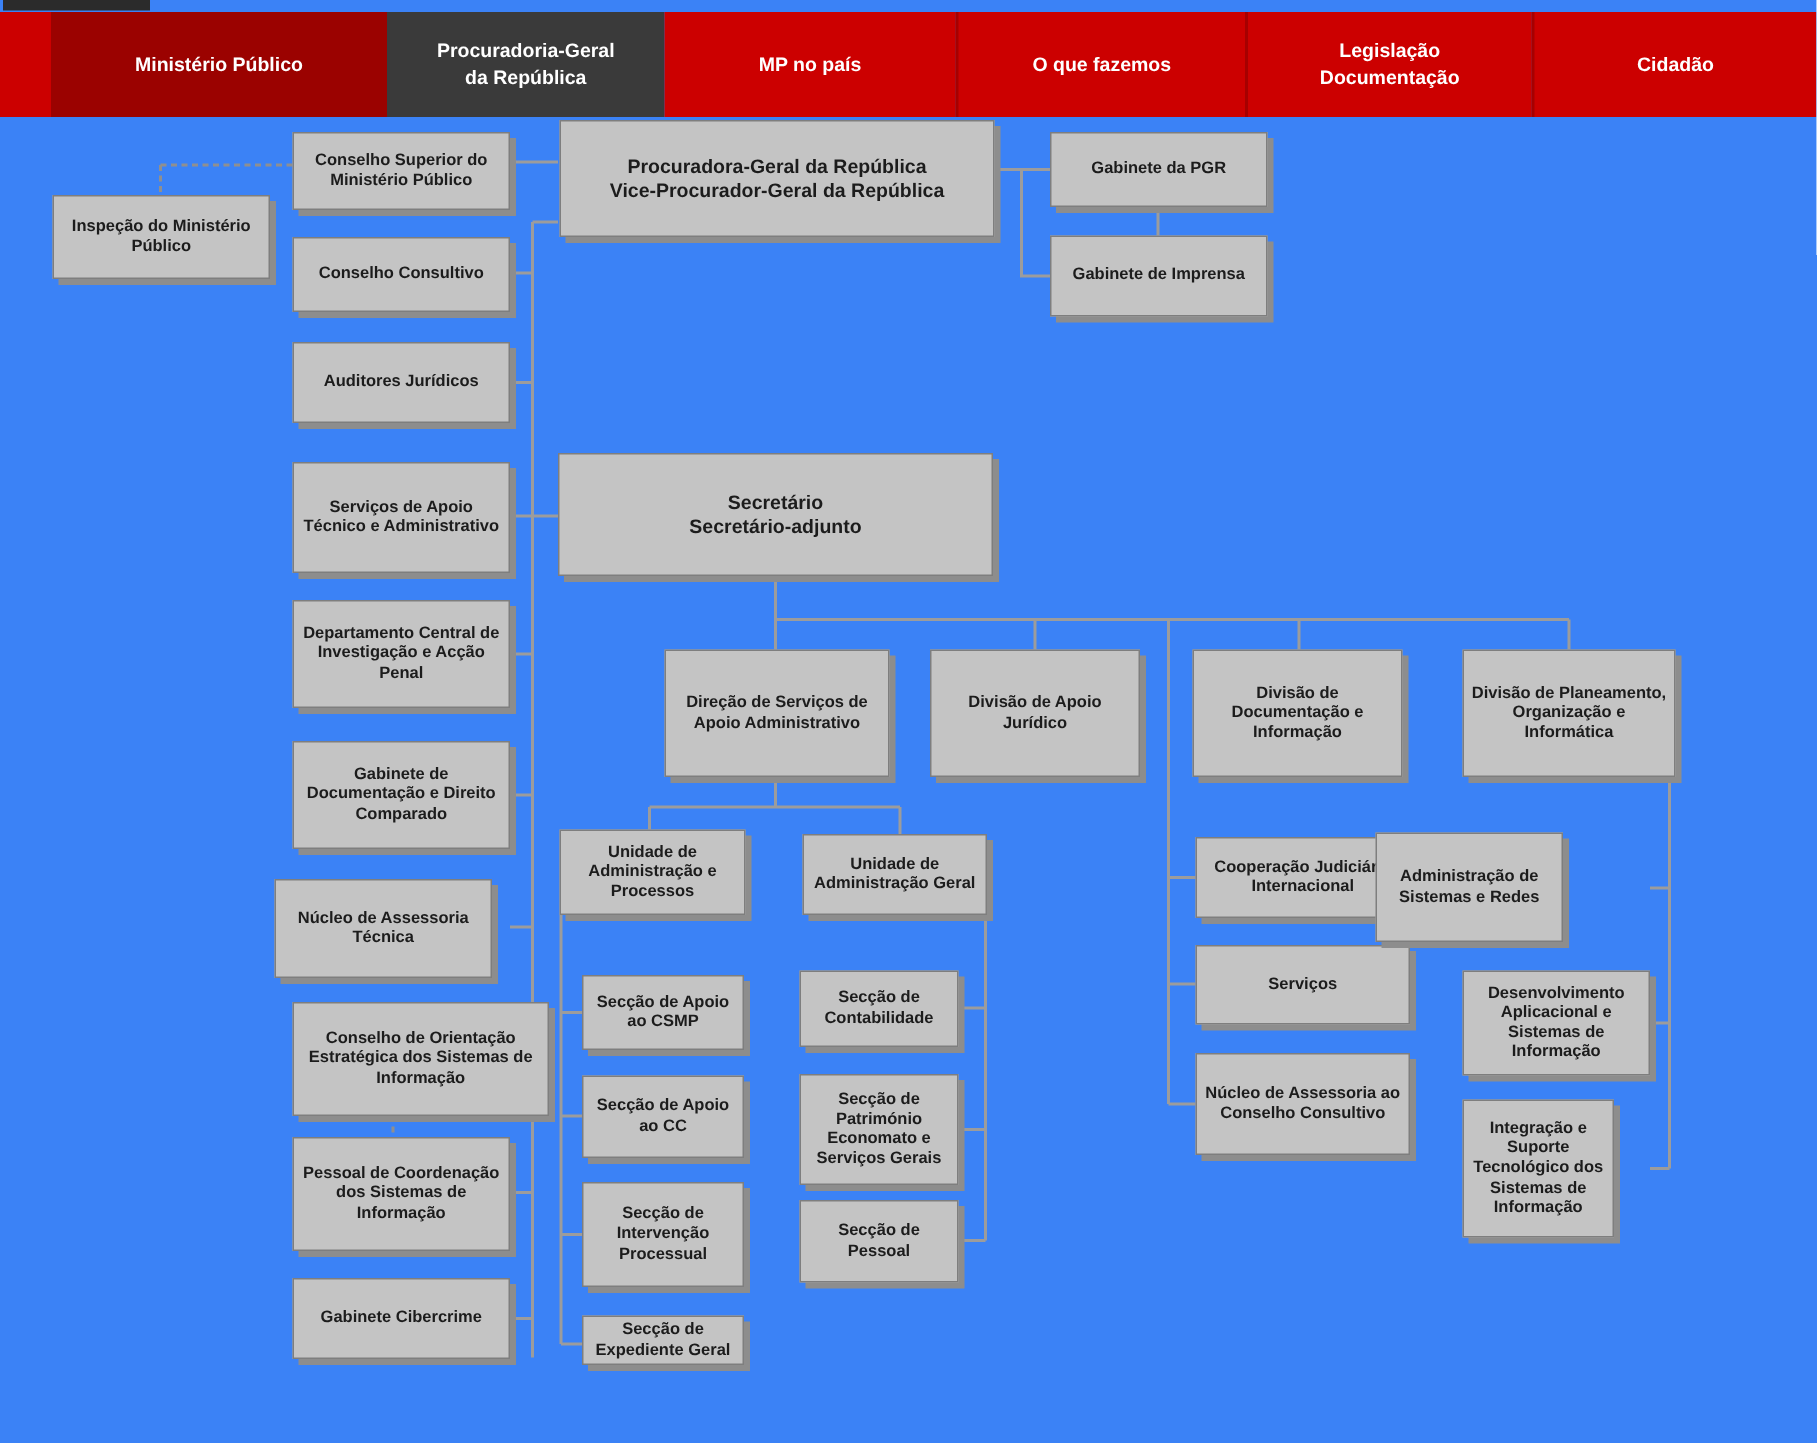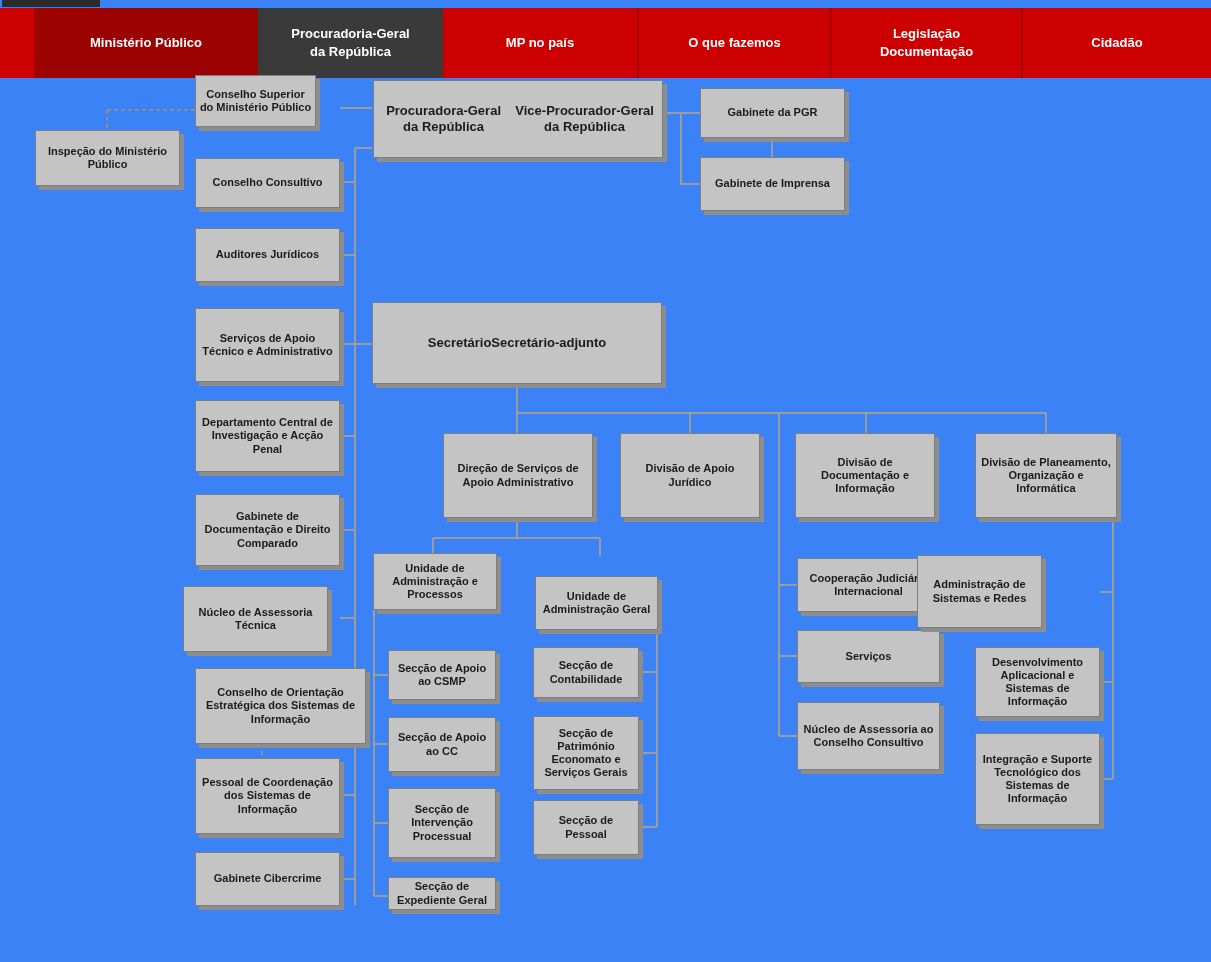--- a/index.html
+++ b/index.html
@@ -15,21 +15,21 @@
   .nav-item.red{background:#cc0000;}
   .nav-item.darkred{background:#9b0200;}
   .nav-item.active{background:#3a3a3a;}
   .nav-item.sep{border-left:2px solid #a60000;}
   
   .node{position:absolute;background:#c4c4c4;border:1px solid #7e7e7e;
         box-shadow:4px 4px 0 #8d8d8d;display:flex;align-items:center;justify-content:center;
         text-align:center;font-size:11px;line-height:1.2;font-weight:bold;color:#1c1c1c;
         padding:2px 3px;box-sizing:border-box;}
   .node.big{font-size:13px;}
-  .big-inner{display:flex;flex-direction:row;}
+  .big-inner{display:flex;flex-direction:column;}
   .big-inner .l2{}
   svg.wires{position:absolute;left:0;top:0;width:1211px;height:962px;}
 </style>
 </head>
 <body>
 
 <div class="stage">
 
   <div class="topbar-black"></div>
 
@@ -79,21 +79,21 @@
       M779 413 V736
       M779 585 H797  M779 656 H797  M779 736 H797
       M1113 518 V779
       M1100 592 H1113  M1100 682 H1113  M1100 779 H1113"></path>
     <path fill="none" stroke="#8f8f8f" stroke-width="2" stroke-dasharray="4 3" d="
       M195 110 H107
       M107 110 V130
       M262 744 V758"></path>
   </svg>
 
-  <div class="node" style="left:195px;top:75px;width:121px;height:52px">Conselho Superior do Ministério Público</div>
+  <div class="node" style="left:195px;top:88px;width:145px;height:52px">Conselho Superior do Ministério Público</div>
   <div class="node" style="left:35px;top:130px;width:145px;height:56px">Inspeção do Ministério Público</div>
   <div class="node big" style="left:373px;top:80px;width:290px;height:78px">
     <div class="big-inner">
       <span>Procuradora-Geral da República</span>
       <span class="l2">Vice-Procurador-Geral da República</span>
     </div>
   </div>
   <div class="node" style="left:700px;top:88px;width:145px;height:50px">Gabinete da PGR</div>
   <div class="node" style="left:700px;top:157px;width:145px;height:54px">Gabinete de Imprensa</div>
 
@@ -113,32 +113,32 @@
       <span class="l2">Secretário-adjunto</span>
     </div>
   </div>
 
   <div class="node" style="left:443px;top:433px;width:150px;height:85px">Direção de Serviços de Apoio Administrativo</div>
   <div class="node" style="left:620px;top:433px;width:140px;height:85px">Divisão de Apoio Jurídico</div>
   <div class="node" style="left:795px;top:433px;width:140px;height:85px">Divisão de Documentação e Informação</div>
   <div class="node" style="left:975px;top:433px;width:142px;height:85px">Divisão de Planeamento, Organização e Informática</div>
 
   <div class="node" style="left:373px;top:553px;width:124px;height:57px">Unidade de Administração e Processos</div>
-  <div class="node" style="left:535px;top:576px;width:123px;height:54px">Unidade de Administração Geral</div>
+  <div class="node" style="left:535px;top:556px;width:123px;height:54px">Unidade de Administração Geral</div>
 
   <div class="node" style="left:388px;top:650px;width:108px;height:50px">Secção de Apoio ao CSMP</div>
   <div class="node" style="left:388px;top:717px;width:108px;height:55px">Secção de Apoio ao CC</div>
   <div class="node" style="left:388px;top:788px;width:108px;height:70px">Secção de Intervenção Processual</div>
   <div class="node" style="left:388px;top:877px;width:108px;height:33px">Secção de Expediente Geral</div>
 
   <div class="node" style="left:533px;top:647px;width:106px;height:51px">Secção de Contabilidade</div>
   <div class="node" style="left:533px;top:716px;width:106px;height:74px">Secção de Património Economato e Serviços Gerais</div>
   <div class="node" style="left:533px;top:800px;width:106px;height:55px">Secção de Pessoal</div>
 
   <div class="node" style="left:797px;top:558px;width:143px;height:54px">Cooperação Judiciária Internacional</div>
   <div class="node" style="left:797px;top:630px;width:143px;height:53px">Serviços</div>
   <div class="node" style="left:797px;top:702px;width:143px;height:68px">Núcleo de Assessoria ao Conselho Consultivo</div>
 
   <div class="node" style="left:917px;top:555px;width:125px;height:73px">Administração de Sistemas e Redes</div>
   <div class="node" style="left:975px;top:647px;width:125px;height:70px">Desenvolvimento Aplicacional e Sistemas de Informação</div>
-  <div class="node" style="left:975px;top:733px;width:125px;height:92px">Integração e Suporte Tecnológico dos Sistemas de Informação</div>
+  <div class="node" style="left:975px;top:733px;width:101px;height:92px">Integração e Suporte Tecnológico dos Sistemas de Informação</div>
 
 </div>
 
 </body></html>

